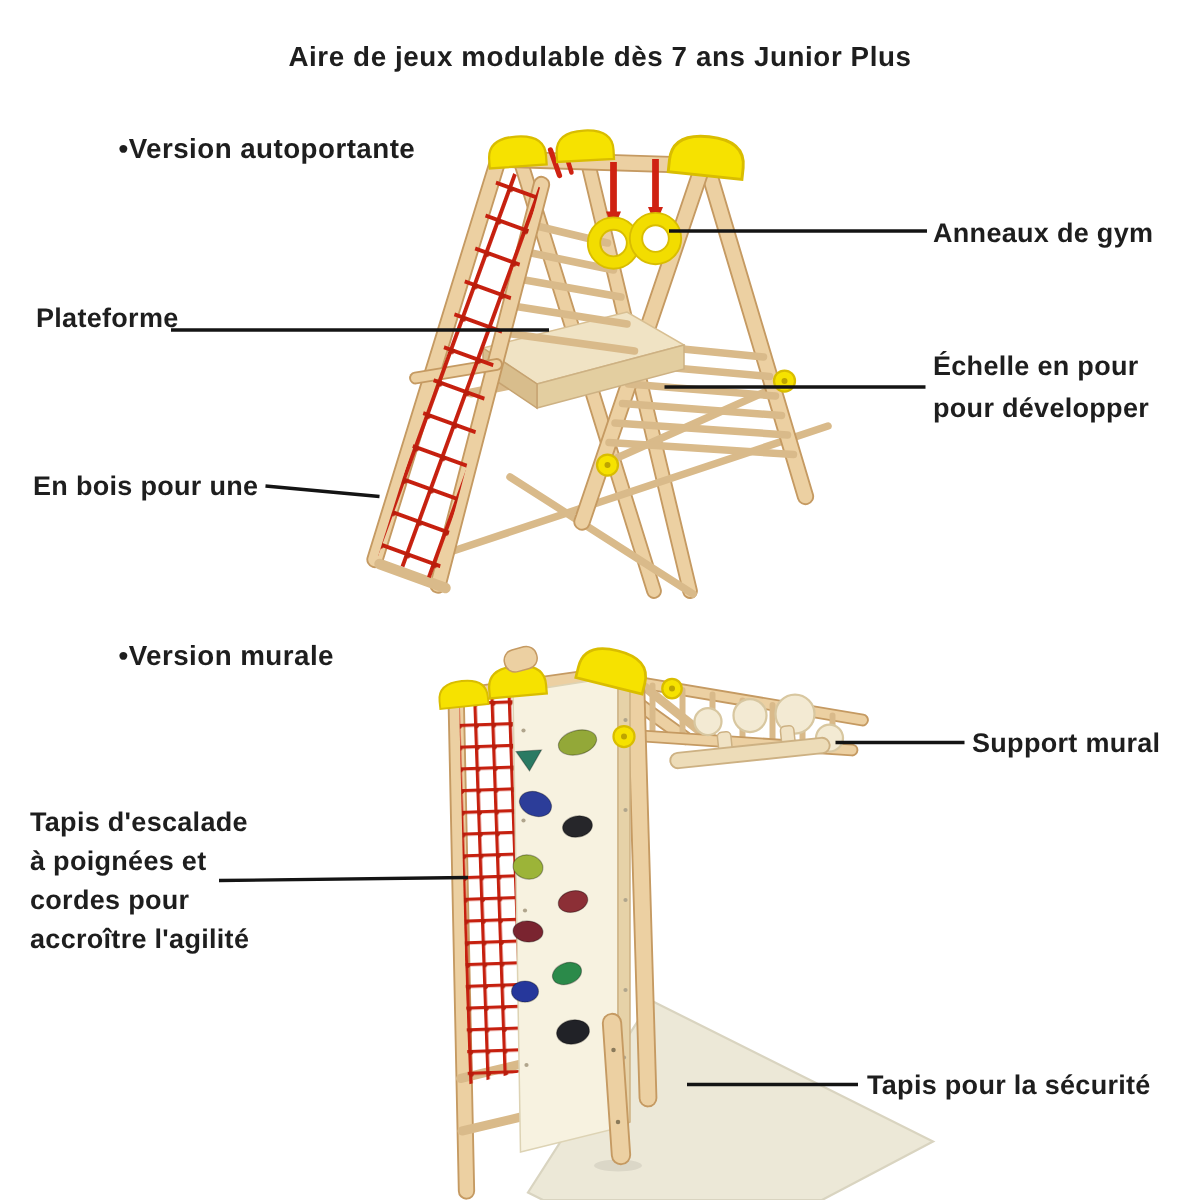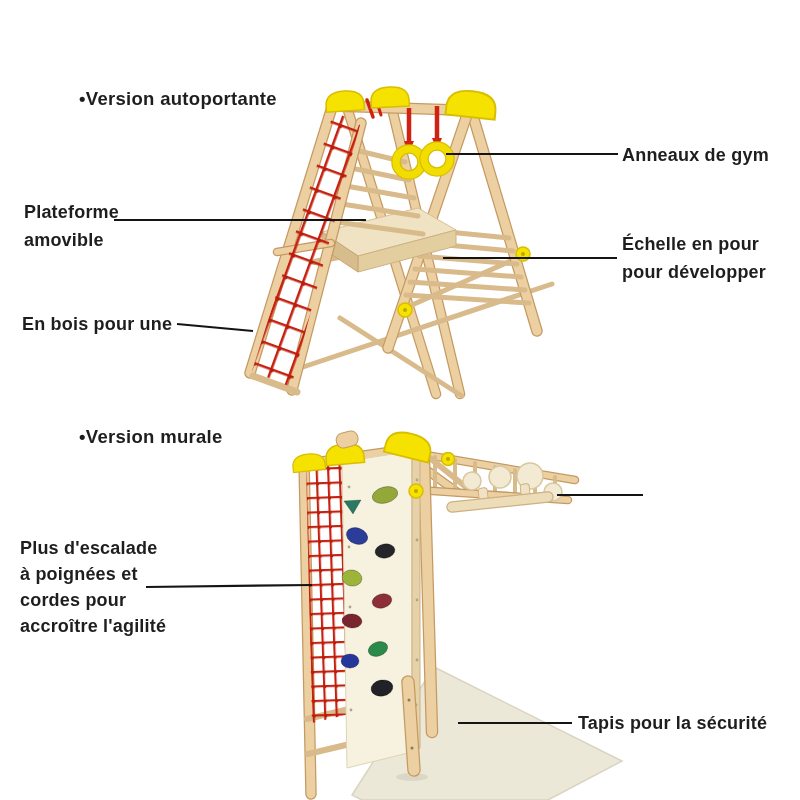--- a/index.html
+++ b/index.html
@@ -217,45 +217,48 @@
     <line class="ldr" x1="446" y1="154" x2="618" y2="154"></line>
     <line class="ldr" x1="114" y1="220" x2="366" y2="220"></line>
     <line class="ldr" x1="443" y1="258" x2="617" y2="258"></line>
     <line class="ldr" x1="177" y1="324" x2="253" y2="331"></line>
     <line class="ldr" x1="557" y1="495" x2="643" y2="495"></line>
     <line class="ldr" x1="146" y1="587" x2="312" y2="585"></line>
     <line class="ldr" x1="458" y1="723" x2="572" y2="723"></line>
   </g>
 </svg>
 
+<div class="title">Aire de jeux modulable dès 7 ans Junior Plus</div>
 
 <div class="section-label" style="left:79px;top:88px">•Version autoportante</div>
 <div class="section-label" style="left:79px;top:426px">•Version murale</div>
 
 <div class="label" style="left:622px;top:142px">
   <div>Anneaux de gym</div>
 </div>
 
 <div class="label" style="left:24px;top:198px;line-height:28px">
   <div>Plateforme</div>
-  <div>amovible</div>
 </div>
 
 <div class="label" style="left:622px;top:230px;line-height:28px">
   <div>Échelle en pour</div>
   <div>pour développer</div>
 </div>
 
 <div class="label" style="left:22px;top:310px;line-height:28px">
   <div>En bois pour une</div>
 </div>
 
+<div class="label" style="left:648px;top:482px">
+  <div>Support mural</div>
+</div>
 
 <div class="label" style="left:20px;top:535px;line-height:26px">
-  <div>Plus d'escalade</div>
+  <div>Tapis d'escalade</div>
   <div>à poignées et</div>
   <div>cordes pour</div>
   <div>accroître l'agilité</div>
 </div>
 
 <div class="label" style="left:578px;top:710px">
   <div>Tapis pour la sécurité</div>
 </div>
 
 </div>

